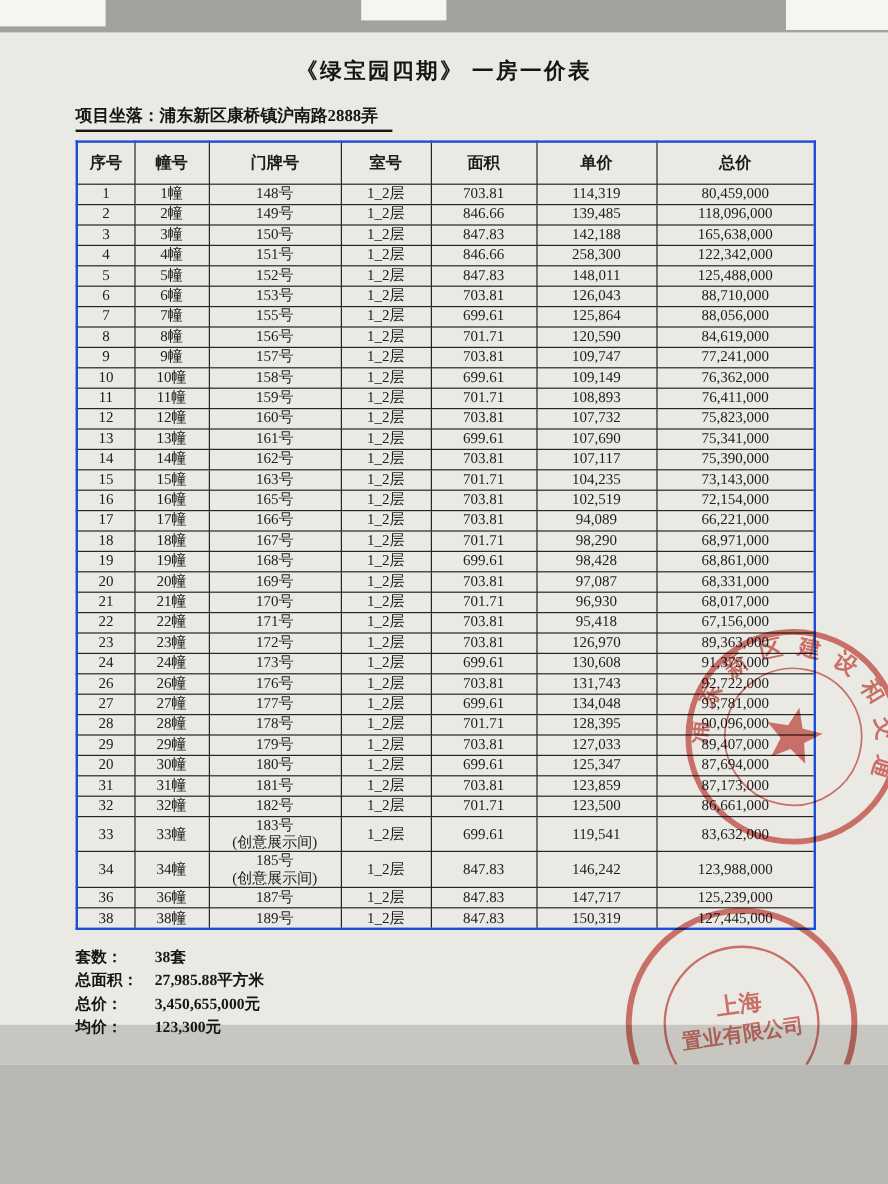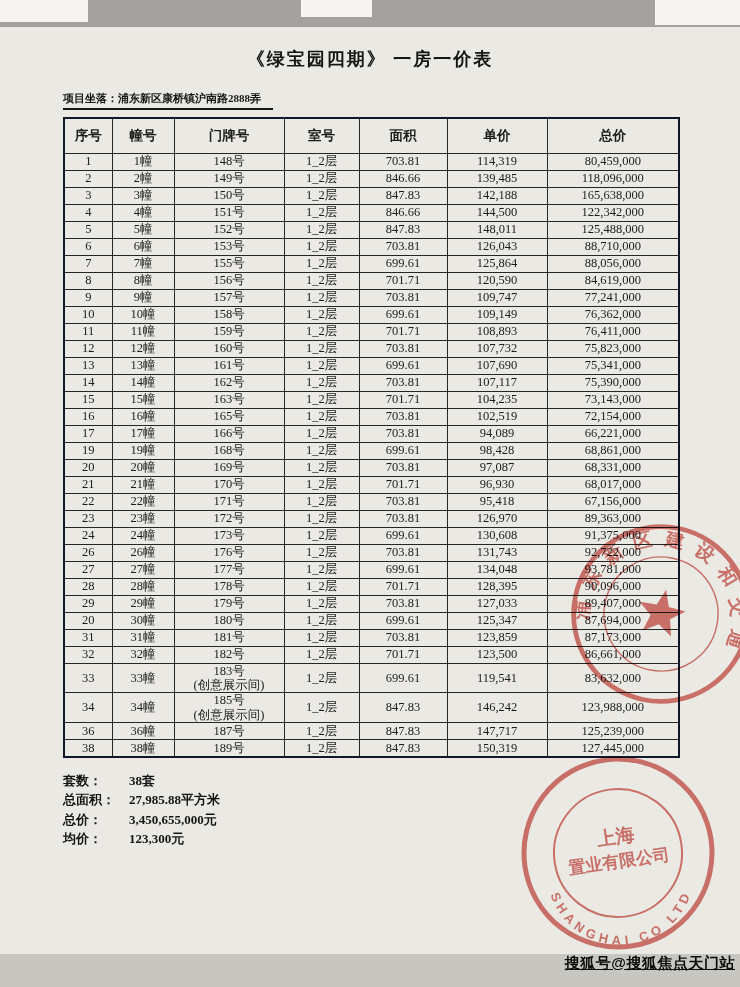--- a/index.html
+++ b/index.html
@@ -3,44 +3,44 @@
 <meta charset="utf-8">
 <style>
   * { box-sizing: border-box; }
   html, body { margin: 0; padding: 0; }
   body {
     width: 740px; height: 987px;
     background: #b9b7b3;
     font-family: "Liberation Serif", "DejaVu Serif", serif;
   }
   .photo {
-    position: relative; width: 740px; height: 987px;
+    position: relative; width: 740px; height: 887px;
     background: #ebe9e4; overflow: hidden;
   }
   .top-band { position: absolute; top: 0; left: 0; width: 100%; height: 27px; background: #a4a29e; }
   .notch { position: absolute; top: 0; background: #f6f5f1; }
   .n1 { left: 0; width: 88px; height: 22px; }
   .n2 { left: 301px; width: 71px; height: 17px; }
   .n3 { right: 0; width: 85px; height: 25px; }
 
   .doc { position: absolute; top: 27px; left: 0; width: 100%; }
   .title {
     margin-top: 20px; text-align: center;
     font-size: 18px; font-weight: bold; letter-spacing: 2px; color: #161616;
   }
   .loc-wrap { margin: 17px 0 7px 63px; }
   .loc {
-    display: inline-block; font-size: 11px; font-weight: bold; color: #161616;
+    display: inline-block; font-size: 14px; font-weight: bold; color: #161616;
     border-bottom: 2px solid #161616; padding: 0 12px 2px 0;
   }
 
   .price-table {
     margin-left: 63px; width: 615px;
     border-collapse: collapse; table-layout: fixed;
-    border: 2px solid #0f172a; color: #1c1c1c;
+    border: 2px solid #1d4ed8; color: #1c1c1c;
   }
   .price-table th, .price-table td {
     border: 1px solid #262626; text-align: center; vertical-align: middle;
     padding: 0 2px; white-space: pre-line; overflow: hidden;
   }
   .price-table th { height: 35px; font-size: 13.5px; font-weight: bold; }
   .price-table td { height: 17px; font-size: 12.5px; line-height: 1.15; }
 
   .summary { margin: 13px 0 0 63px; font-size: 13px; font-weight: bold; color: #161616; }
   .summary-row { display: flex; line-height: 19.5px; }
@@ -134,21 +134,21 @@
             <td>847.83</td>
             <td>142,188</td>
             <td>165,638,000</td>
           </tr>
           <tr>
             <td>4</td>
             <td>4幢</td>
             <td>151号</td>
             <td>1_2层</td>
             <td>846.66</td>
-            <td>144,500</td>
+            <td>258,300</td>
             <td>122,342,000</td>
           </tr>
           <tr>
             <td>5</td>
             <td>5幢</td>
             <td>152号</td>
             <td>1_2层</td>
             <td>847.83</td>
             <td>148,011</td>
             <td>125,488,000</td>
@@ -253,20 +253,29 @@
             <td>72,154,000</td>
           </tr>
           <tr>
             <td>17</td>
             <td>17幢</td>
             <td>166号</td>
             <td>1_2层</td>
             <td>703.81</td>
             <td>94,089</td>
             <td>66,221,000</td>
+          </tr>
+          <tr>
+            <td>18</td>
+            <td>18幢</td>
+            <td>167号</td>
+            <td>1_2层</td>
+            <td>701.71</td>
+            <td>98,290</td>
+            <td>68,971,000</td>
           </tr>
           <tr>
             <td>19</td>
             <td>19幢</td>
             <td>168号</td>
             <td>1_2层</td>
             <td>699.61</td>
             <td>98,428</td>
             <td>68,861,000</td>
           </tr>

